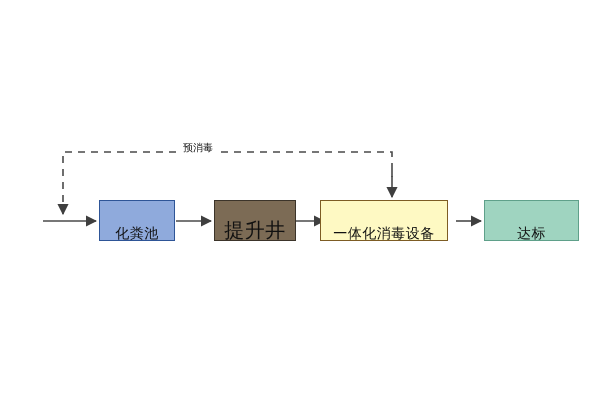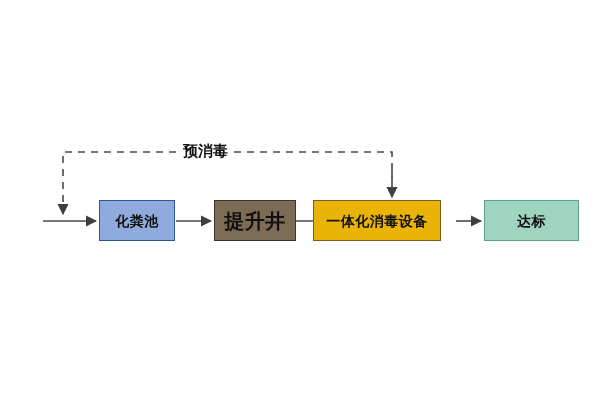--- a/index.html
+++ b/index.html
@@ -19,23 +19,23 @@
     position: absolute;
     left: 0;
     top: 0;
     width: 600px;
     height: 400px;
   }
   .node {
     position: absolute;
     box-sizing: border-box;
     display: flex;
-    align-items: center;
+    align-items: flex-end;
     justify-content: center;
-    font-weight: bold;
+    font-weight: normal;
     color: #111111;
     letter-spacing: 0.5px;
     white-space: nowrap;
     line-height: 1;
   }
   .node-label {
     display: block;
     pointer-events: none;
   }
   #node-septic-tank {
@@ -44,37 +44,37 @@
     border: 1.6px solid #2E5597;
     font-size: 14px;
   }
   #node-lift-well {
     left: 214px; top: 200px;  width: 82px;  height: 41px;
     background: #7C6B55;
     border: 1.6px solid #3C342A;
     font-size: 20px;
   }
   #node-disinfection-equipment {
-    left: 313px; top: 200px;  width: 128px; height: 41px;
-    background: #eab308;
+    left: 320px; top: 200px;  width: 128px; height: 41px;
+    background: #fef9c3;
     border: 1.6px solid #7D5C24;
     font-size: 14px;
   }
   #node-standard-reached {
     left: 484px; top: 200px;  width: 95px;  height: 41px;
     background: #9FD4C0;
     border: 1.6px solid #5FA08A;
     font-size: 14px;
   }
   #feedback-label {
     position: absolute;
     left: 178px;
     top: 142px;
-    font-size: 15px;
-    font-weight: bold;
+    font-size: 10px;
+    font-weight: normal;
     color: #111111;
     background: #ffffff;
     padding: 0 5px;
     line-height: 1.25;
     white-space: nowrap;
   }
 </style>
 </head>
 <body>
 

